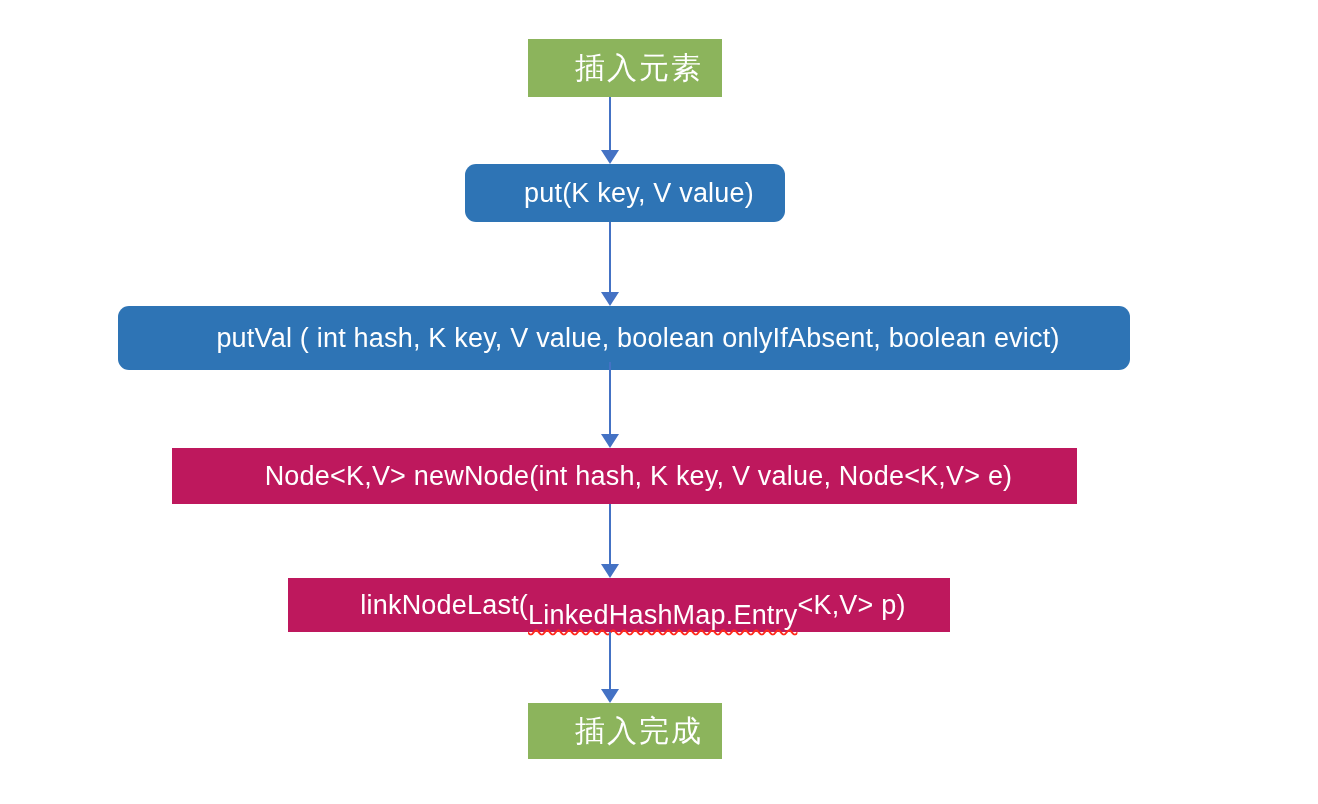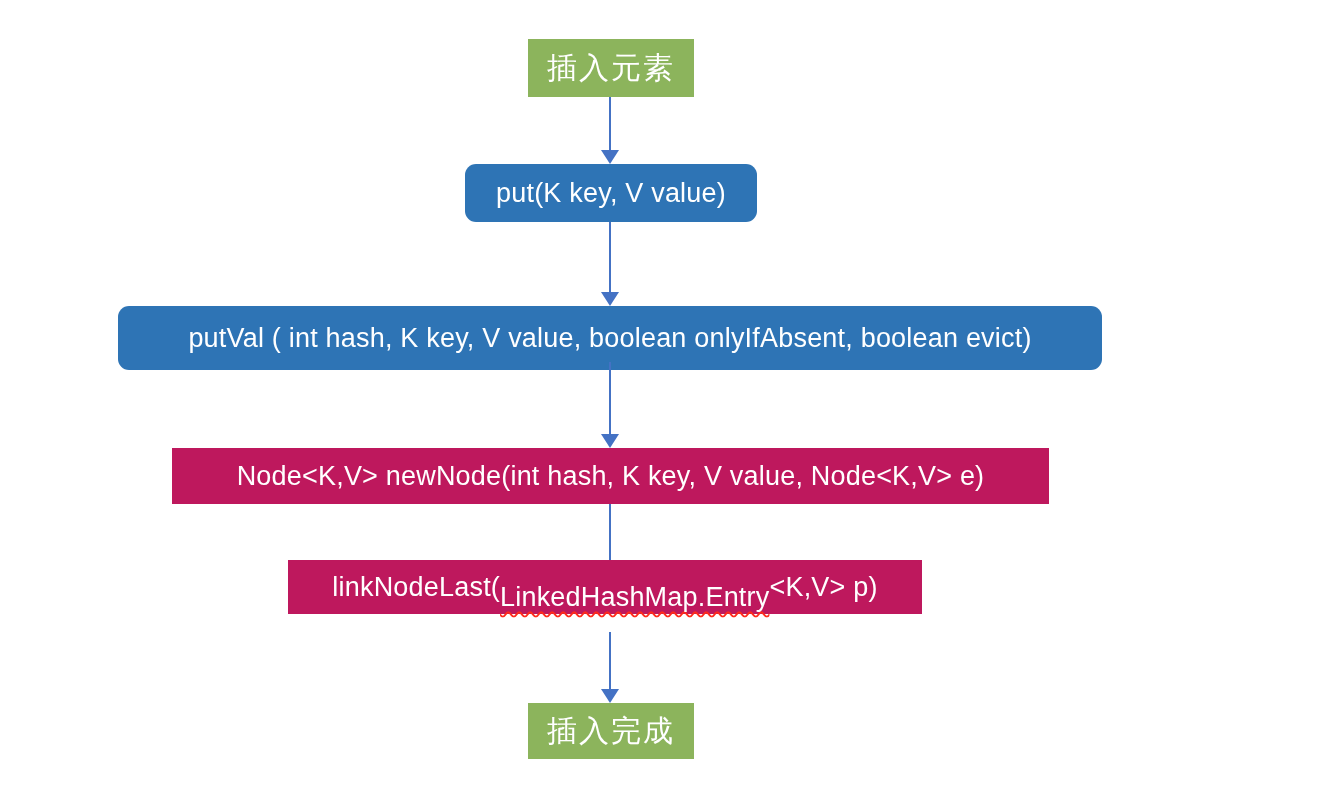--- a/index.html
+++ b/index.html
@@ -17,30 +17,31 @@
   }
   .node {
     position: absolute;
     display: flex;
     align-items: center;
     justify-content: center;
     color: #ffffff;
     font-size: 27px;
     white-space: nowrap;
     letter-spacing: 0.2px;
+    padding-left: 28px;
   }
   .node.green  { background: #8CB45C; font-size: 30px; letter-spacing: 2px; }
   .node.blue   { background: #2E74B5; border-radius: 11px; }
   .node.orange { background: #be185d; }
 
   .n-start        { left: 528px; top: 39px;  width: 166px; height: 58px; }
   .n-put          { left: 465px; top: 164px; width: 292px; height: 58px; }
   .n-putval       { left: 118px; top: 306px; width: 984px; height: 64px; }
   .n-newnode      { left: 172px; top: 448px; width: 877px; height: 56px; }
-  .n-linknodelast { left: 288px; top: 560px; width: 634px; height: 54px; }
+  .n-linknodelast { left: 288px; top: 578px; width: 634px; height: 54px; }
   .n-end          { left: 528px; top: 703px; width: 166px; height: 56px; }
 
   .arrow {
     position: absolute;
     left: 601px;
     width: 19px;
   }
   .arrow-line {
     position: absolute;
     left: 8px;

